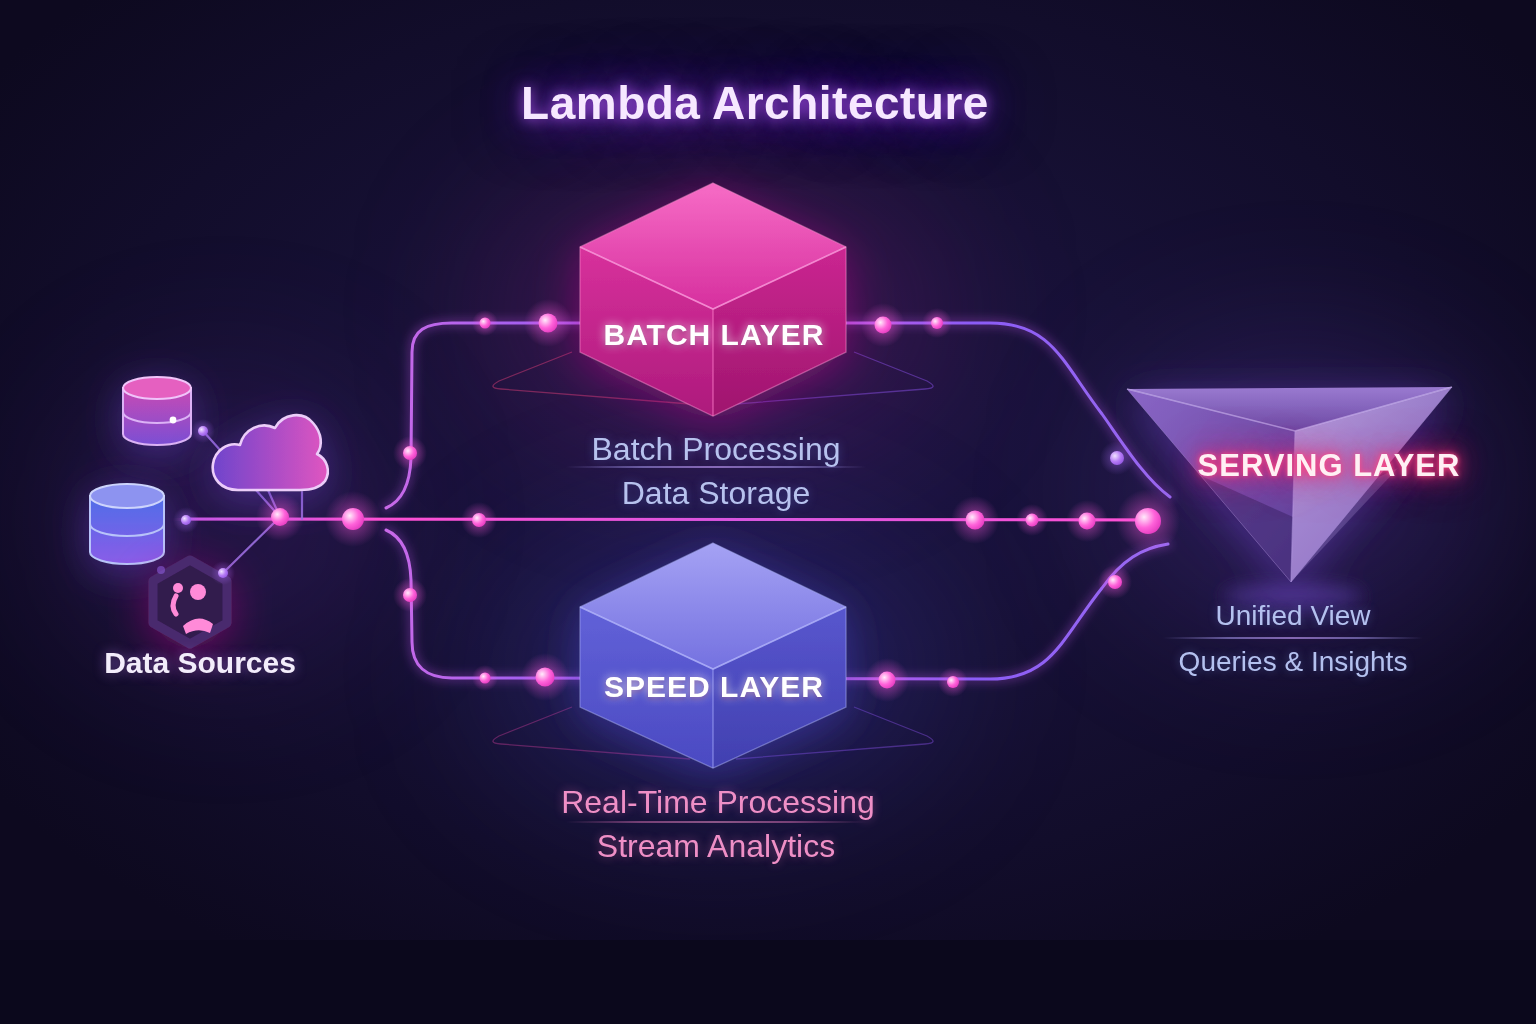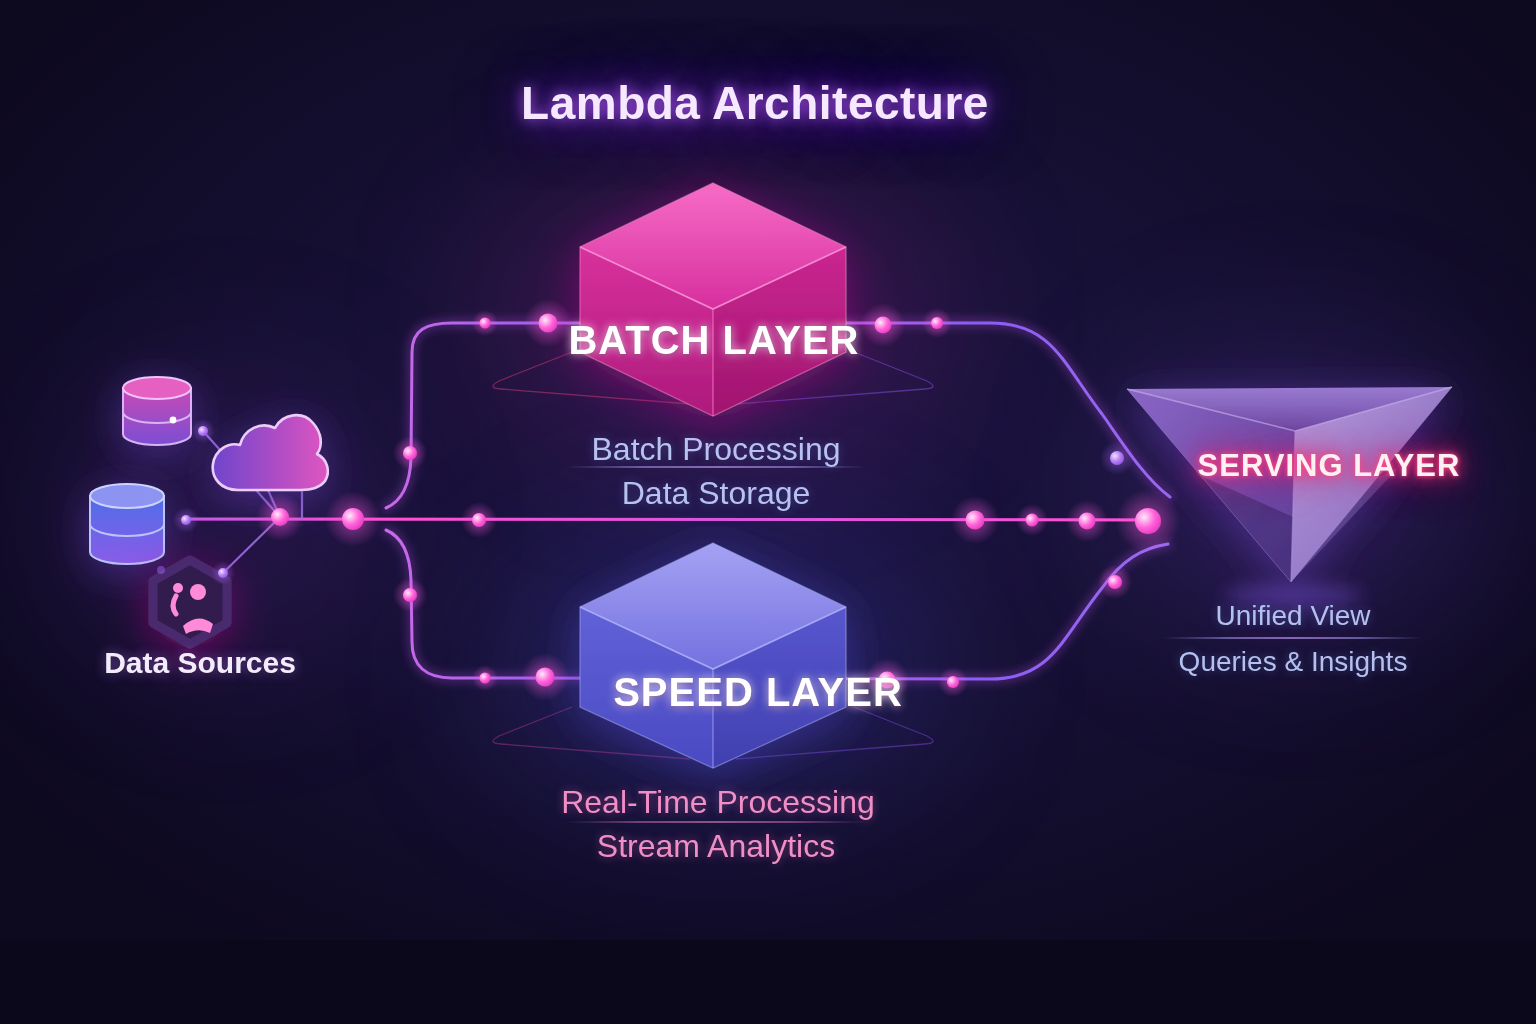--- a/index.html
+++ b/index.html
@@ -14,21 +14,21 @@
   .glow.g2{left:480px;top:520px;width:470px;height:300px;background:rgba(70,70,190,.22);}
   .glow.g3{left:1110px;top:340px;width:380px;height:300px;background:rgba(110,70,200,.20);}
   .glow.g4{left:60px;top:370px;width:330px;height:300px;background:rgba(110,50,180,.16);}
   svg{position:absolute;left:0;top:0;}
   .lbl{position:absolute;transform:translateX(-50%);white-space:nowrap;text-align:center;}
   .title{
     font-size:46px;font-weight:700;letter-spacing:.5px;color:#f6e8ff;
     text-shadow:0 0 14px rgba(180,90,245,.95),0 0 36px rgba(125,47,240,.8),0 0 70px rgba(125,47,240,.5);
   }
   .cube-label{
-    font-size:40px;font-weight:700;letter-spacing:1px;color:#ffffff;
+    font-size:30px;font-weight:700;letter-spacing:1px;color:#ffffff;
     text-shadow:0 0 10px rgba(255,255,255,.75),0 2px 4px rgba(90,0,70,.45);
   }
   .serving-label{
     font-size:31px;font-weight:700;letter-spacing:1px;color:#fff0f4;
     text-shadow:0 0 5px #ff4d86,0 0 14px #ff2d78,0 0 28px #e0206a,0 0 46px rgba(224,32,106,.6);
     margin-left:36px;
   }
   .sub-blue{font-size:32px;font-weight:400;color:#b7c2ee;text-shadow:0 0 10px rgba(110,130,230,.4);}
   .sub-pink{font-size:32px;font-weight:400;color:#ef8fc6;text-shadow:0 0 10px rgba(240,110,190,.45);}
   .sub-serving{font-size:28px;font-weight:400;color:#b4c1ef;text-shadow:0 0 10px rgba(120,140,235,.4);}
@@ -327,21 +327,21 @@
     </g>
   </svg>
 
   <div class="lbl title" style="left:755px;top:76px;">Lambda Architecture</div>
 
   <div class="lbl cube-label" style="left:714px;top:318px;">BATCH LAYER</div>
   <div class="lbl sub-blue" style="left:716px;top:431px;">Batch Processing</div>
   <div class="divider blue" style="left:716px;top:466px;width:300px;"></div>
   <div class="lbl sub-blue" style="left:716px;top:475px;">Data Storage</div>
 
-  <div class="lbl cube-label" style="left:714px;top:670px;margin-left:44px;">SPEED LAYER</div>
+  <div class="lbl cube-label" style="left:714px;top:670px;">SPEED LAYER</div>
   <div class="lbl sub-pink" style="left:718px;top:784px;">Real-Time Processing</div>
   <div class="divider pink" style="left:716px;top:821px;width:300px;"></div>
   <div class="lbl sub-pink" style="left:716px;top:828px;">Stream Analytics</div>
 
   <div class="lbl serving-label" style="left:1293px;top:448px;">SERVING LAYER</div>
   <div class="lbl sub-serving" style="left:1293px;top:600px;text-align:right;">Unified View</div>
   <div class="divider blue" style="left:1293px;top:637px;width:260px;"></div>
   <div class="lbl sources-label" style="left:200px;top:646px;">Data Sources</div>
 
   <div class="lbl sub-serving" style="left:1293px;top:646px;">Queries &amp; Insights</div>

